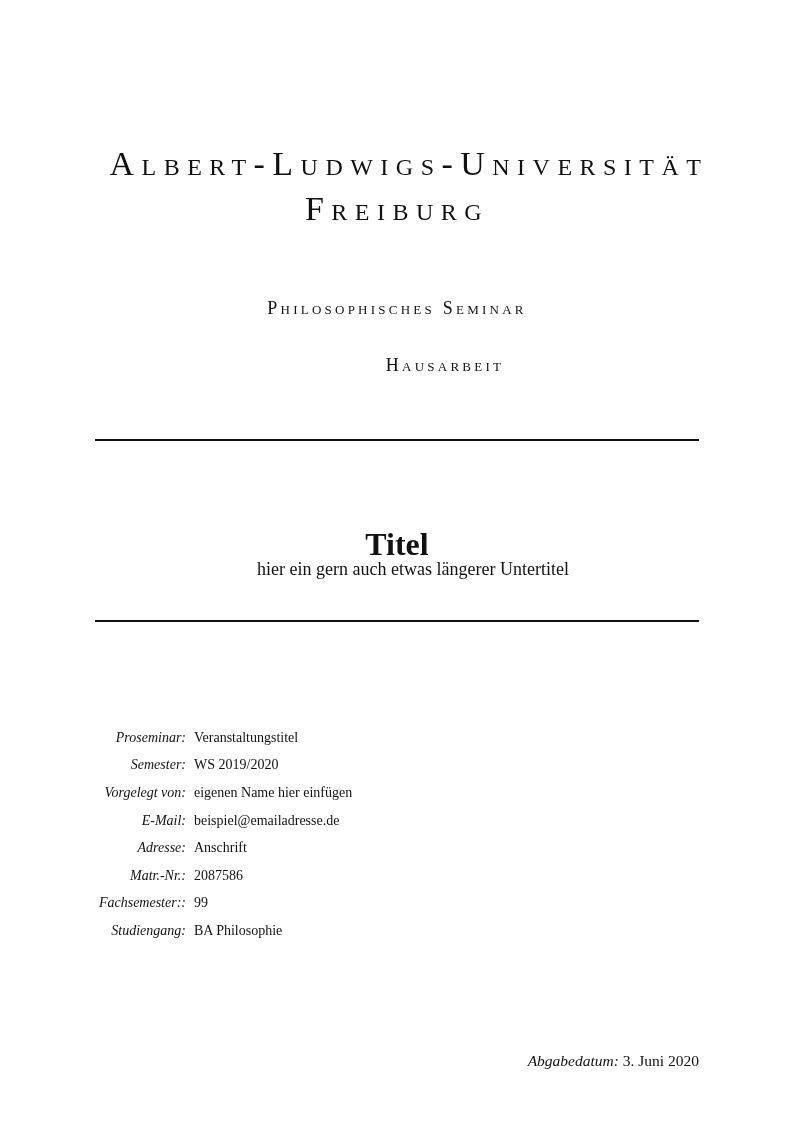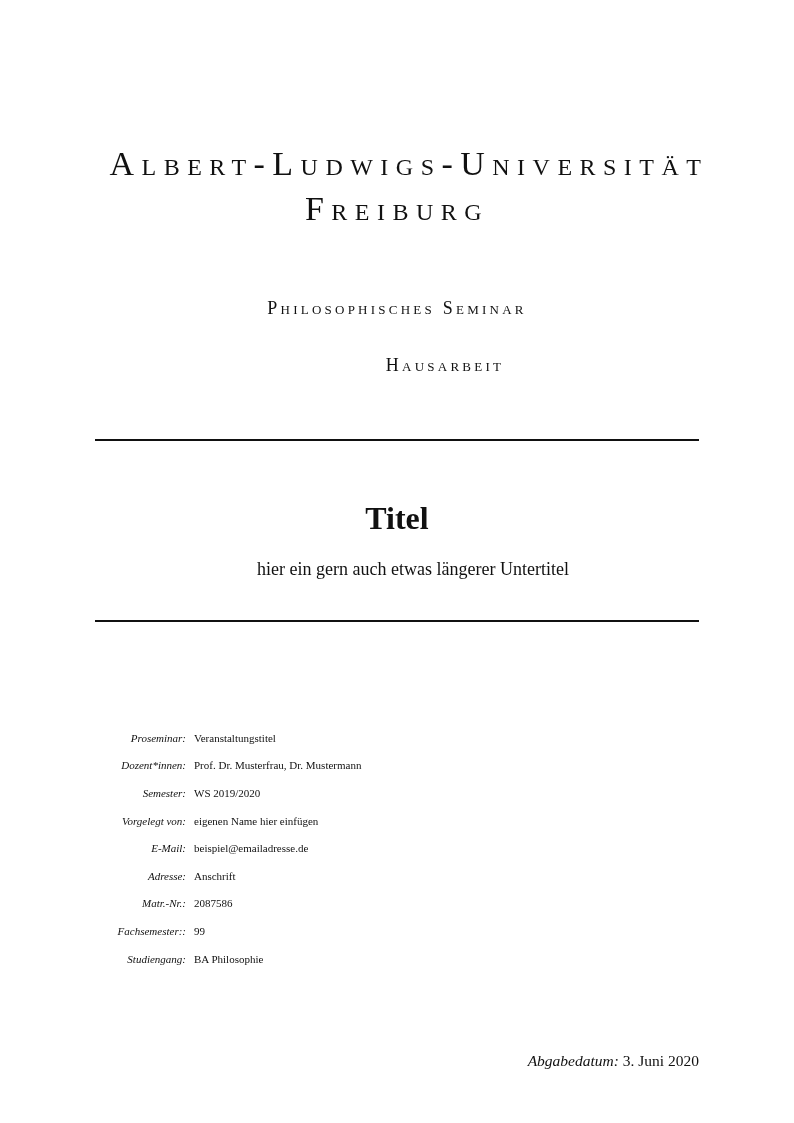--- a/index.html
+++ b/index.html
@@ -2,23 +2,23 @@
 <html><head>
   <meta charset="utf-8">
   <style>
     html, body { margin: 0; padding: 0; background: #ffffff; }
     body { width: 794px; height: 1123px; position: relative; overflow: hidden;
            font-family: "Liberation Serif", "DejaVu Serif", serif; color: #111; }
     .abs { position: absolute; left: 0; width: 794px; text-align: center; }
     .uni { font-variant: small-caps; letter-spacing: 0.22em; font-size: 34px; line-height: 42px; }
     .sc { font-variant: small-caps; letter-spacing: 0.18em; font-size: 18px; }
     .rule { position: absolute; left: 95px; width: 604px; height: 2px; background: #111; }
-    .title { font-weight: bold; font-size: 32px; }
+    .title { font-weight: bold; font-size: 32px; margin-top: 26px; }
     .subtitle { font-size: 18px; }
-    .info { position: absolute; left: 80px; top: 724px; font-size: 11px; }
+    .info { position: absolute; left: 80px; top: 724px; font-size: 14px; }
     .info .row { display: flex; height: 27.6px; align-items: center; }
     .info .label { width: 106px; text-align: right; font-style: italic; padding-right: 8px; }
     .info .value { }
     .date { position: absolute; right: 95px; top: 1052px; font-size: 15.5px; }
     .date .label { font-style: italic; }
   </style>
 </head>
 <body>
 
 <div class="abs uni" style="top:143px;padding-left:12px;">Albert-Ludwigs-Universität</div>
@@ -28,24 +28,20 @@
 
 <div class="rule" style="top:439px;"></div>
 <div class="abs title" style="top:500px;">Titel</div>
 <div class="abs subtitle" style="top:559px;padding-left:16px;">hier ein gern auch etwas längerer Untertitel</div>
 <div class="rule" style="top:620px;"></div>
 
 <div class="info">
   <div class="row">
       <span class="label">Proseminar:</span>
       <span class="value">Veranstaltungstitel</span>
-    </div>
-  <div class="row">
-      <span class="label">Dozent*innen:</span>
-      <span class="value">Prof. Dr. Musterfrau, Dr. Mustermann</span>
     </div>
   <div class="row">
       <span class="label">Semester:</span>
       <span class="value">WS 2019/2020</span>
     </div>
   <div class="row">
       <span class="label">Vorgelegt von:</span>
       <span class="value">eigenen Name hier einfügen</span>
     </div>
   <div class="row">

